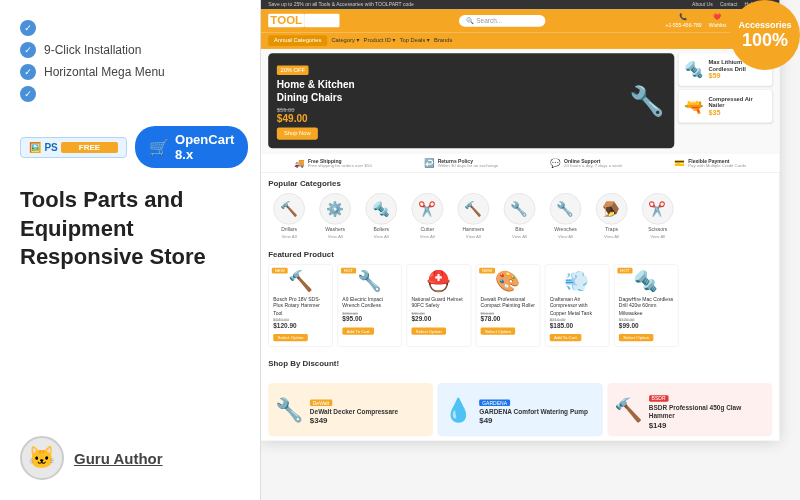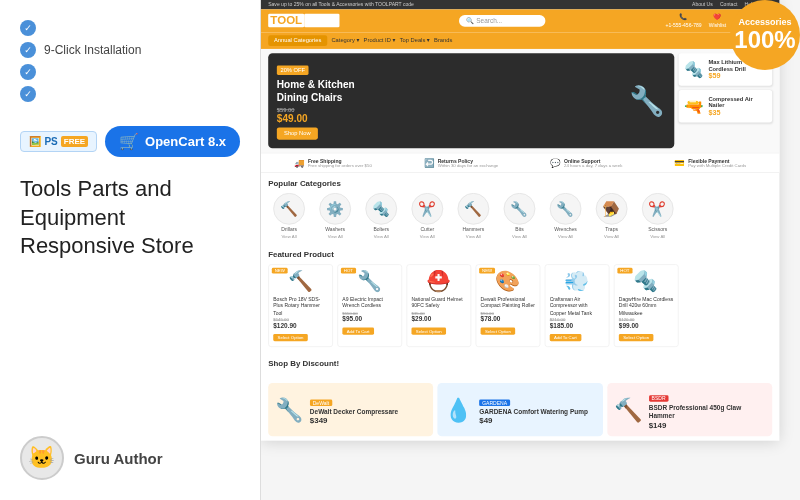--- a/index.html
+++ b/index.html
@@ -82,21 +82,21 @@
       color: #1a6bb5;
       font-weight: bold;
       display: flex;
       align-items: center;
       gap: 3px;
     }
     .ps-badge .free-tag {
       background: #f5a623;
       color: #fff;
       font-size: 8px;
-      padding: 1px 3px;
+      padding: 1px 18px;
       border-radius: 2px;
     }
     .opencart-badge {
       background: #1a73e8;
       color: #fff;
       border-radius: 20px;
       padding: 6px 14px;
       font-size: 13px;
       font-weight: bold;
       display: flex;
@@ -109,21 +109,21 @@
 
     .build-text {
       font-size: 15px;
       color: #333;
       margin-bottom: 8px;
       line-height: 1.4;
     }
 
     .main-title {
       font-size: 22px;
-      font-weight: 400;
+      font-weight: 700;
       color: #222;
       line-height: 1.3;
       margin-bottom: 18px;
     }
 
     .author-row {
       display: flex;
       align-items: center;
       gap: 10px;
       margin-top: auto;
@@ -136,20 +136,21 @@
       display: flex;
       align-items: center;
       justify-content: center;
       font-size: 22px;
       border: 2px solid #ccc;
     }
     .author-name {
       font-size: 15px;
       color: #444;
       font-weight: 600;
+      text-decoration: underline;
     }
 
     
     .right-panel {
       flex: 1;
       background: #f5f5f5;
       border-left: 1px solid #ddd;
       overflow: hidden;
       position: relative;
       display: flex;
@@ -510,21 +511,21 @@
       align-items: center;
       justify-content: center;
       font-weight: 900;
       z-index: 10;
     }
     .responsive-badge .resp-text {
       font-size: 9px;
       line-height: 1.1;
     }
     .responsive-badge .resp-percent {
-      font-size: 24px;
+      font-size: 18px;
       line-height: 1;
     }
 
     .preview-wrapper {
       position: relative;
       overflow: hidden;
       height: 500px;
     }
   </style>
 </head>
@@ -537,20 +538,21 @@
     <ul class="features-list">
       <li>
         <span class="check-icon">✓</span>
       </li>
       <li>
         <span class="check-icon">✓</span>
         <span>9-Click Installation</span>
       </li>
       <li>
         <span class="check-icon">✓</span>
+        <span>Horizontal Mega Menu</span>
       </li>
       <li>
         <span class="check-icon">✓</span>
       </li>
     </ul>
 
     <div class="badge-row">
       <div class="ps-badge">
         🖼️ <span>PS</span>
         <span class="free-tag">FREE</span>

